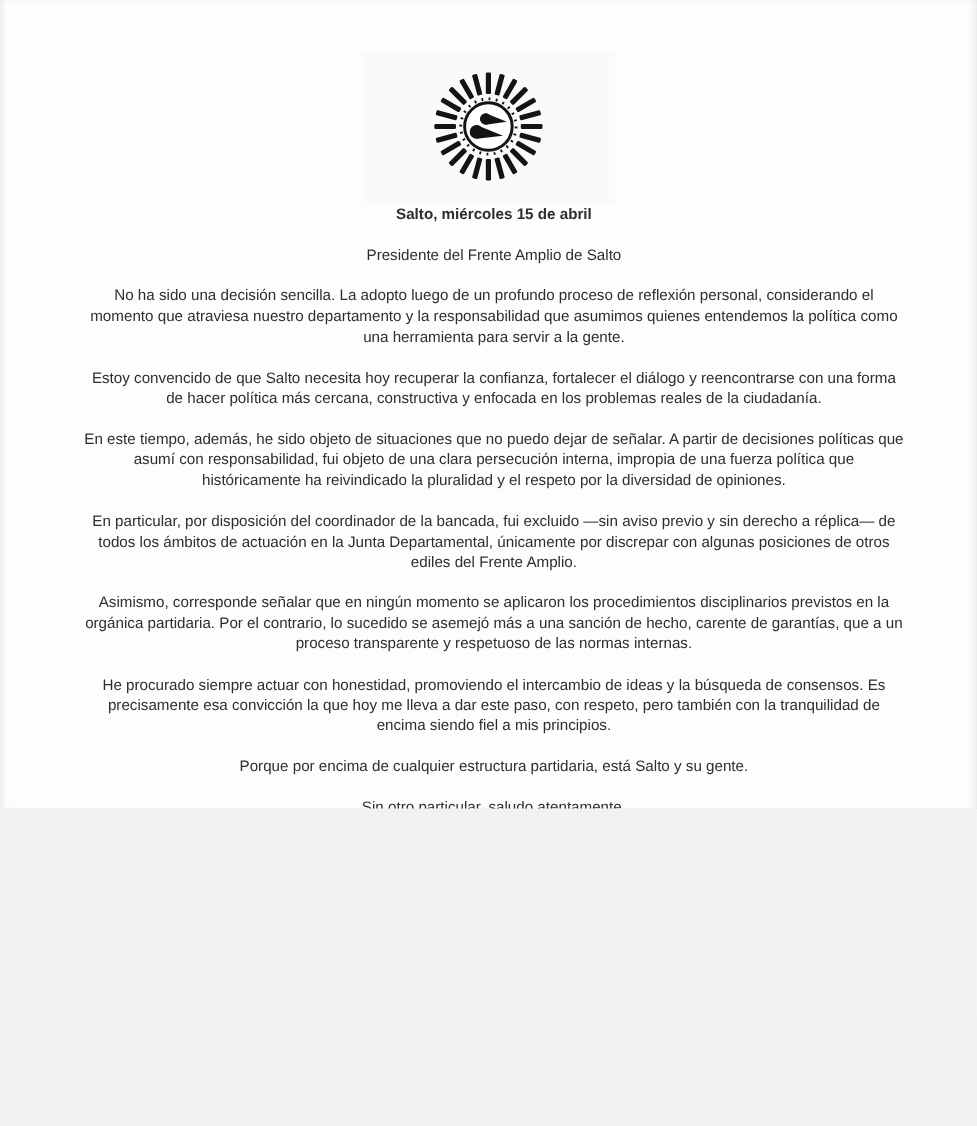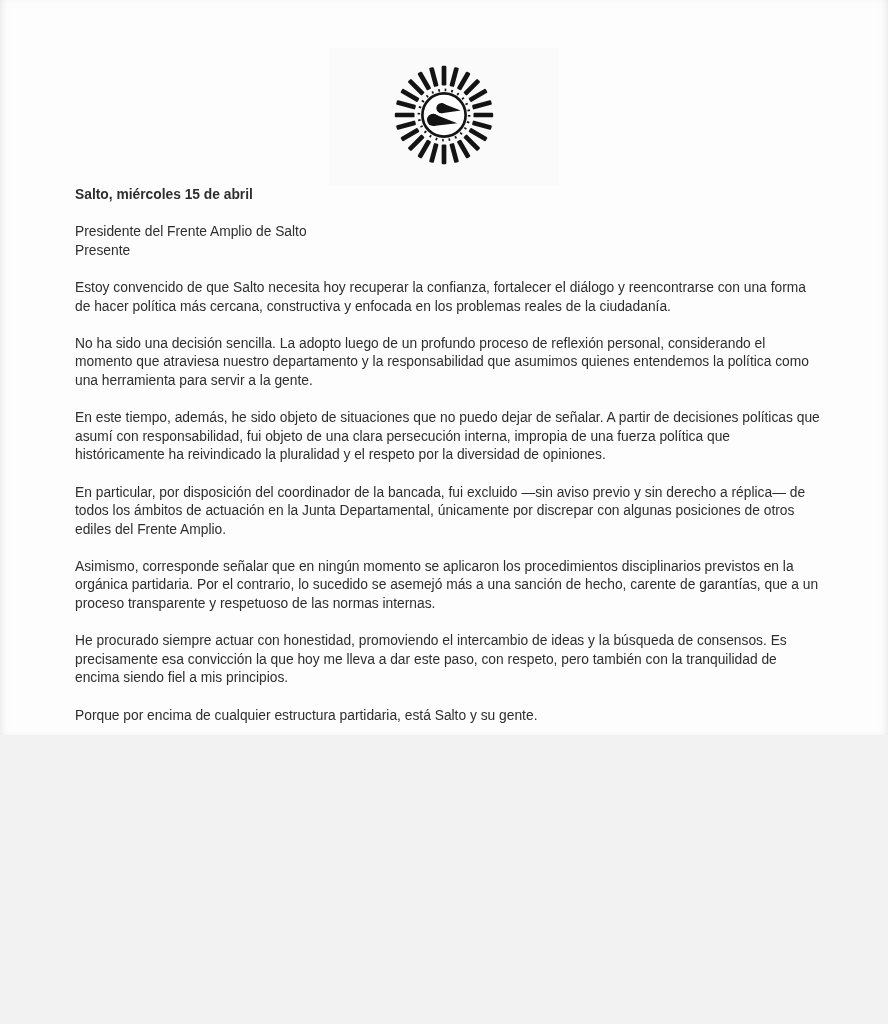--- a/index.html
+++ b/index.html
@@ -8,20 +8,21 @@
     background: #f2f2f2;
     font-family: "Liberation Sans", sans-serif;
   }
   .page {
     position: relative;
     width: 888px; height: 735px;
     background: #fdfdfd;
     box-shadow: inset 6px 0 8px -5px rgba(0,0,0,0.10),
                 inset -6px 0 8px -5px rgba(0,0,0,0.10);
     overflow: hidden;
+    text-align: center;
   }
   .logo-wrap {
     position: absolute;
     top: 48px; left: 0; right: 0;
     display: flex; justify-content: center;
   }
   .logo-backdrop {
     background: #fafafa;
     padding: 10px 58px;
   }
@@ -86,30 +87,30 @@
         </g>
       </svg>
     </div>
   </div>
 
   <div class="letter">
     <p class="bold">Salto, miércoles 15 de abril</p>
 
     <div class="address">
       <div>Presidente del Frente Amplio de Salto</div>
-      <div>Presente</div>
     </div>
 
+    <p>No ha sido una decisión sencilla. La adopto luego de un profundo proceso de reflexión personal, considerando el momento que atraviesa nuestro departamento y la responsabilidad que asumimos quienes entendemos la política como una herramienta para servir a la gente.</p>
     <p>Estoy convencido de que Salto necesita hoy recuperar la confianza, fortalecer el diálogo y reencontrarse con una forma de hacer política más cercana, constructiva y enfocada en los problemas reales de la ciudadanía.</p>
-    <p>No ha sido una decisión sencilla. La adopto luego de un profundo proceso de reflexión personal, considerando el momento que atraviesa nuestro departamento y la responsabilidad que asumimos quienes entendemos la política como una herramienta para servir a la gente.</p>
     <p>En este tiempo, además, he sido objeto de situaciones que no puedo dejar de señalar. A partir de decisiones políticas que asumí con responsabilidad, fui objeto de una clara persecución interna, impropia de una fuerza política que históricamente ha reivindicado la pluralidad y el respeto por la diversidad de opiniones.</p>
     <p>En particular, por disposición del coordinador de la bancada, fui excluido —sin aviso previo y sin derecho a réplica— de todos los ámbitos de actuación en la Junta Departamental, únicamente por discrepar con algunas posiciones de otros ediles del Frente Amplio.</p>
     <p>Asimismo, corresponde señalar que en ningún momento se aplicaron los procedimientos disciplinarios previstos en la orgánica partidaria. Por el contrario, lo sucedido se asemejó más a una sanción de hecho, carente de garantías, que a un proceso transparente y respetuoso de las normas internas.</p>
     <p>He procurado siempre actuar con honestidad, promoviendo el intercambio de ideas y la búsqueda de consensos. Es precisamente esa convicción la que hoy me lleva a dar este paso, con respeto, pero también con la tranquilidad de encima siendo fiel a mis principios.</p>
     <p>Porque por encima de cualquier estructura partidaria, está Salto y su gente.</p>
+    <p>Sin otro particular, saludo atentamente.</p>
 
     <div class="signature">
       <div class="bold">Eduardo Varela Minutti</div>
       <div>Salto Departamental</div>
       <div>Frente Departamental de Salto</div>
     </div>
   </div>
 
 </div>
 

